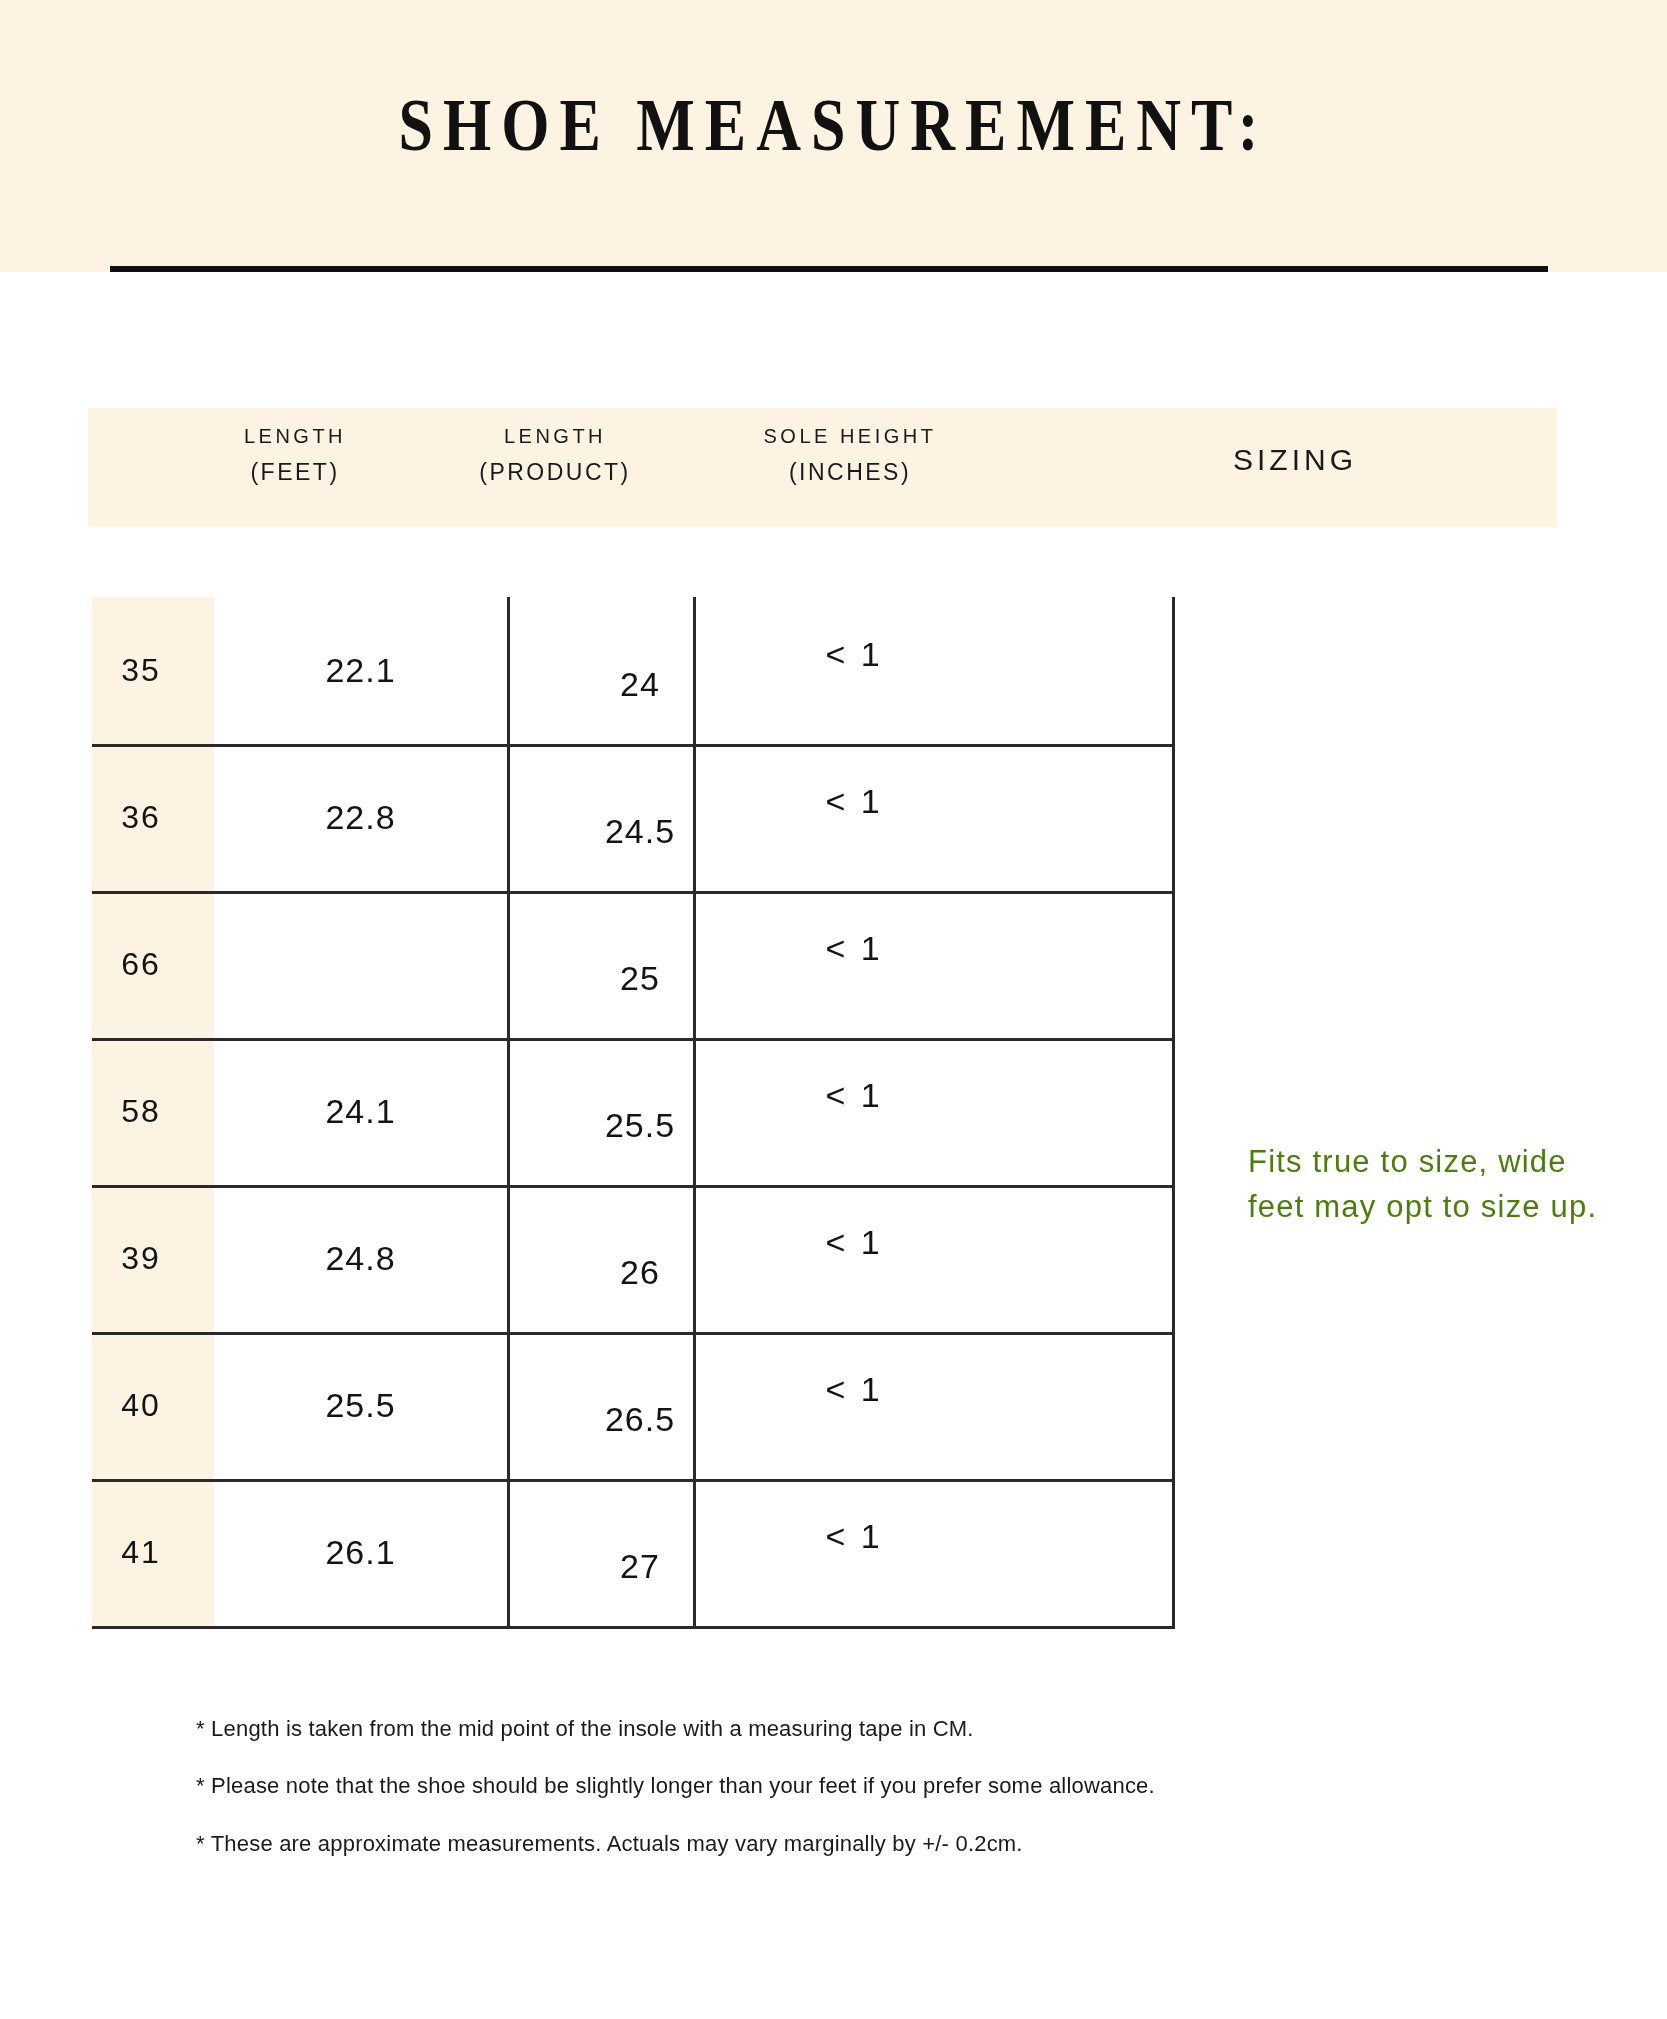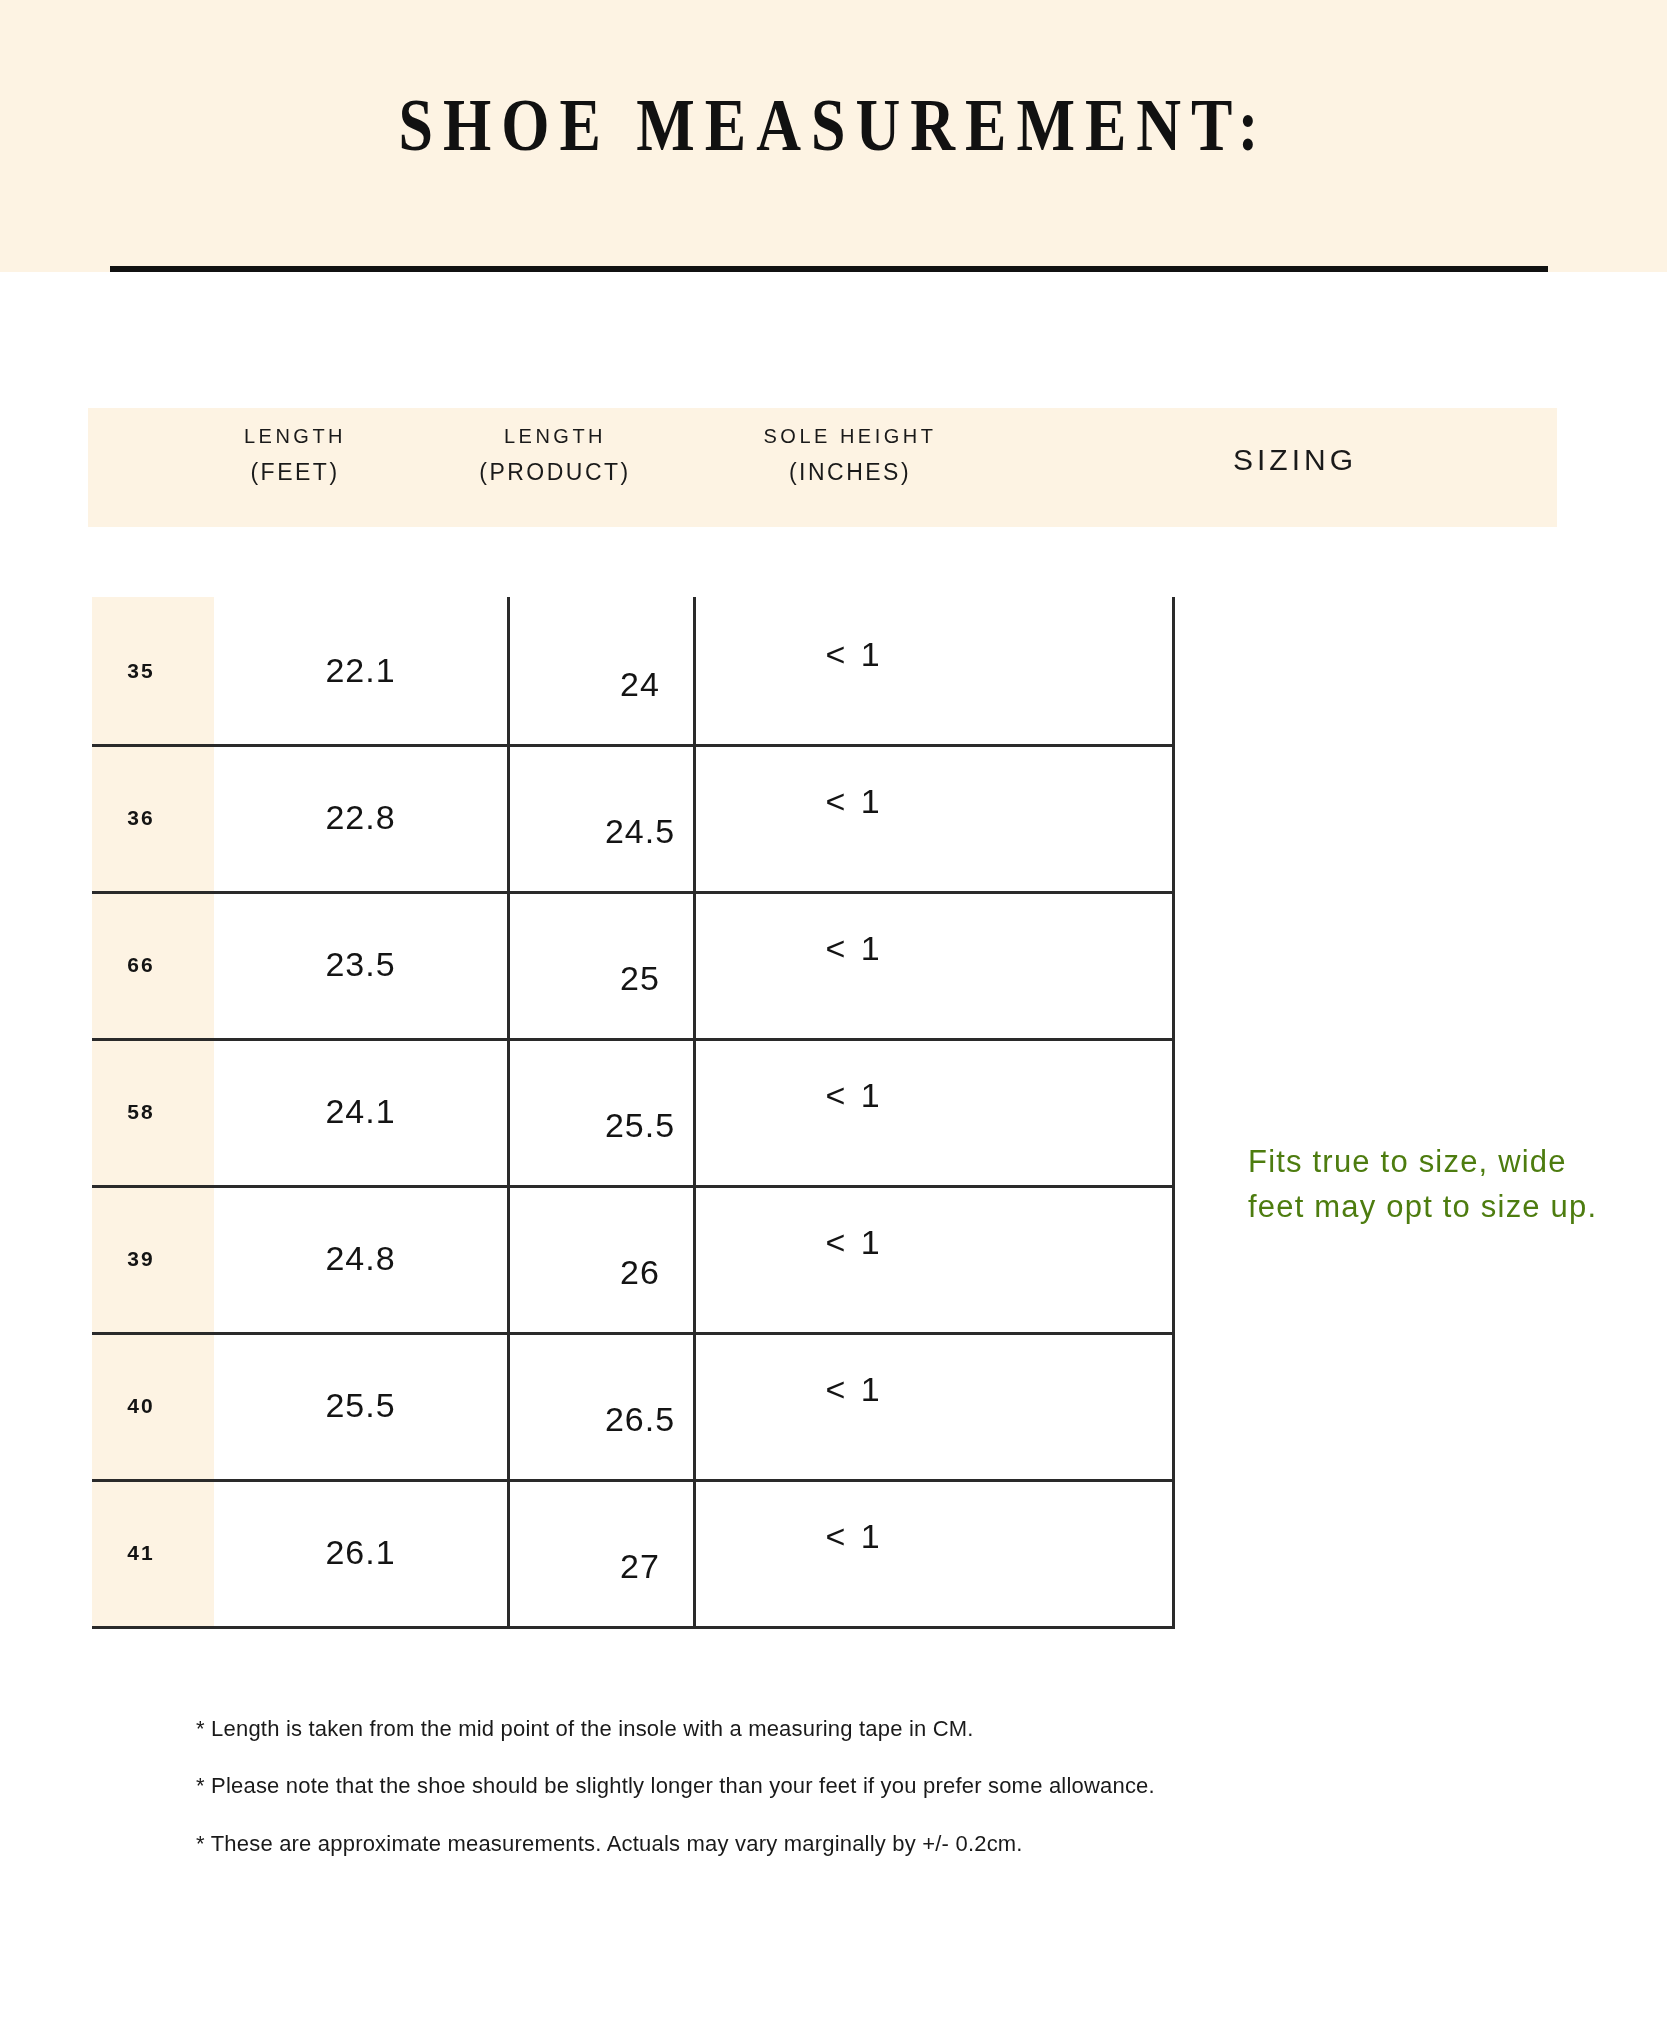--- a/index.html
+++ b/index.html
@@ -126,22 +126,22 @@
     top: 0;
     height: 147px;
     display: flex;
     align-items: center;
     justify-content: center;
     color: #141414;
   }
   .cell-size {
     left: 0;
     width: 98px;
-    font-size: 21px;
-    font-weight: 700;
+    font-size: 32px;
+    font-weight: 400;
     letter-spacing: 2px;
     font-family: "Liberation Sans", sans-serif;
   }
   .cell-feet {
     left: 122px;
     width: 293px;
     font-size: 34px;
     letter-spacing: 1px;
     font-family: "Liberation Sans", sans-serif;
   }
@@ -230,21 +230,20 @@
         <div class="cell cell-sole">&lt; 1</div>
       </div>
       <div class="row" style="top: 147px;">
         <div class="cell cell-size">36</div>
         <div class="cell cell-feet">22.8</div>
         <div class="cell cell-prod">24.5</div>
         <div class="cell cell-sole">&lt; 1</div>
       </div>
       <div class="row" style="top: 294px;">
         <div class="cell cell-size">66</div>
-        <div class="cell cell-feet">23.5</div>
         <div class="cell cell-prod">25</div>
         <div class="cell cell-sole">&lt; 1</div>
       </div>
       <div class="row" style="top: 441px;">
         <div class="cell cell-size">58</div>
         <div class="cell cell-feet">24.1</div>
         <div class="cell cell-prod">25.5</div>
         <div class="cell cell-sole">&lt; 1</div>
       </div>
       <div class="row" style="top: 588px;">

